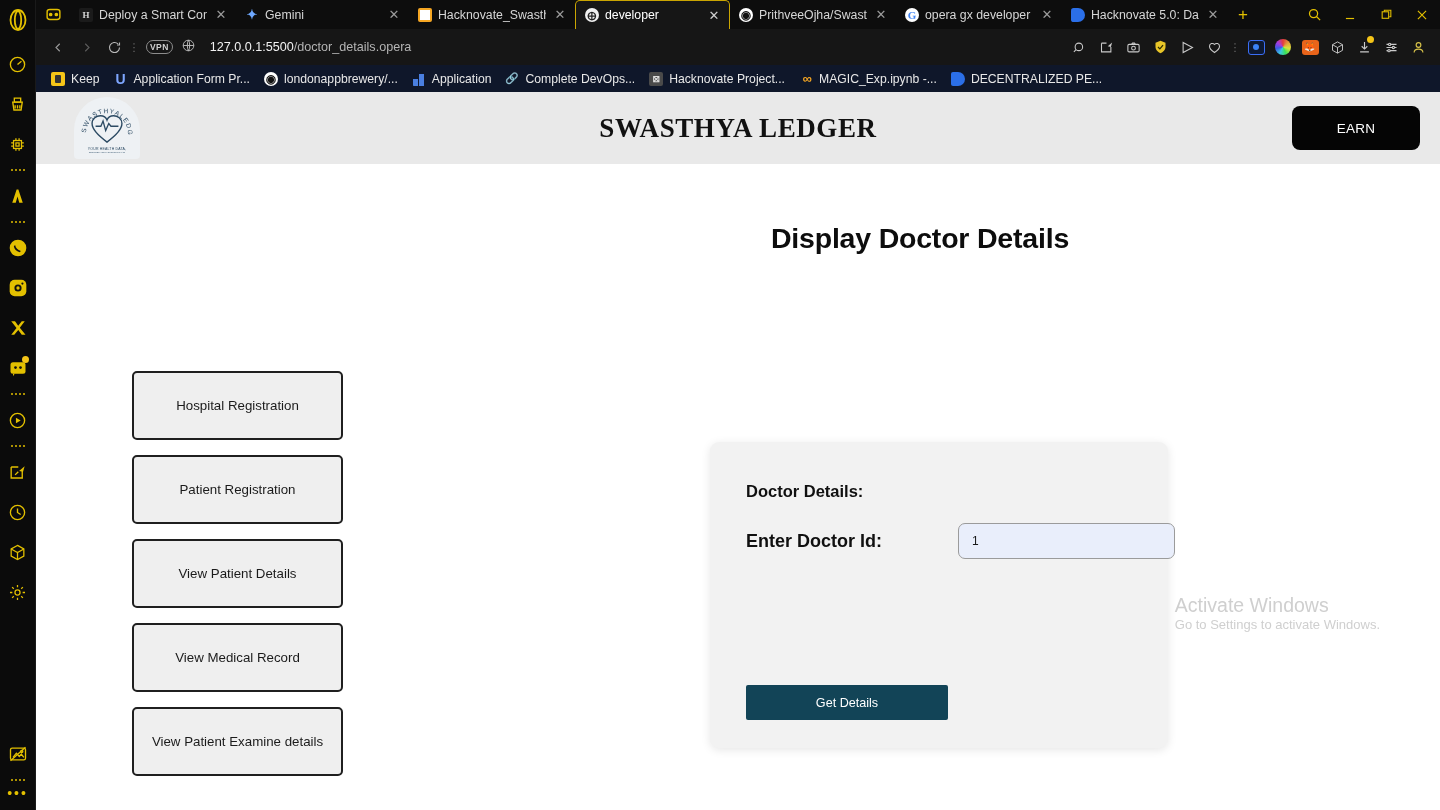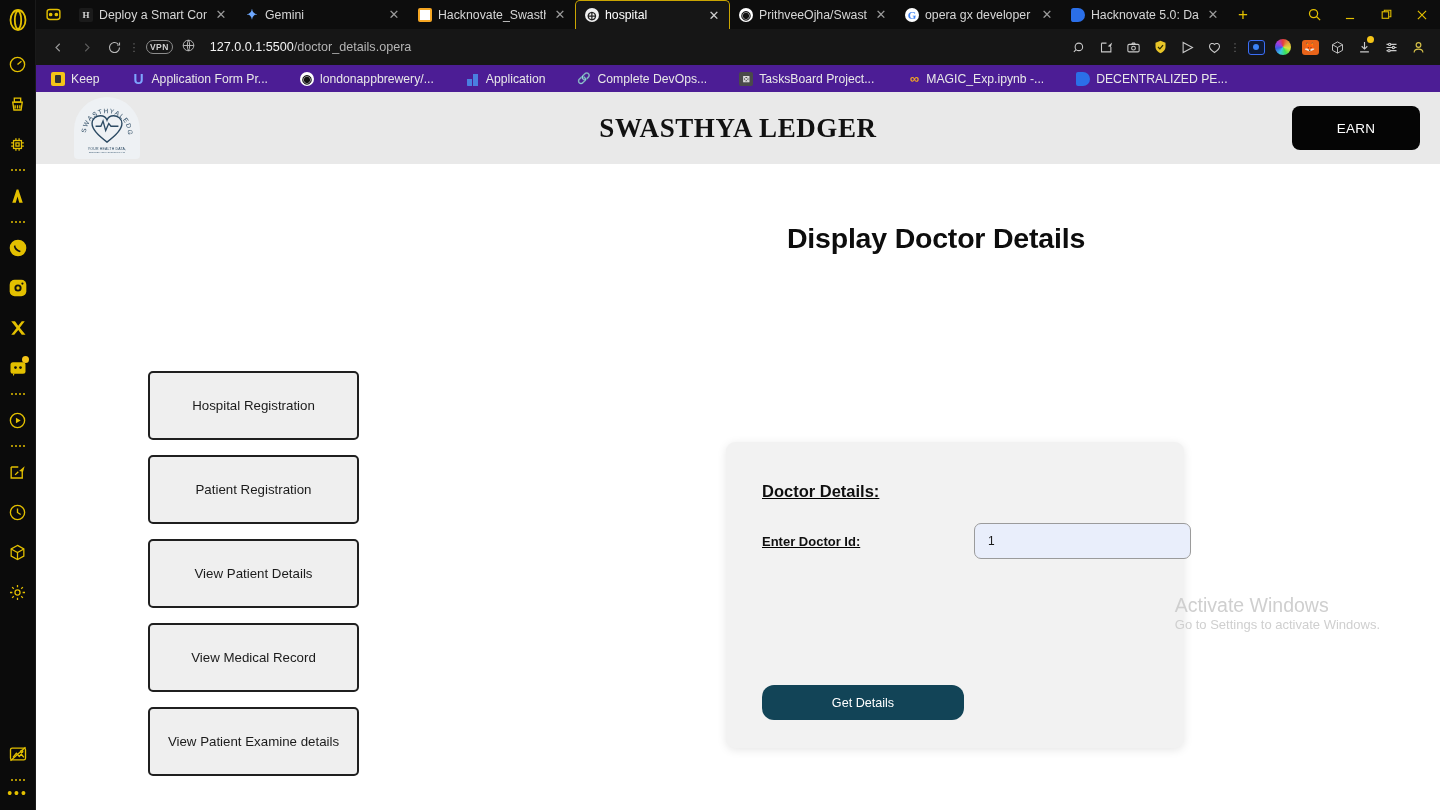--- a/index.html
+++ b/index.html
@@ -101,21 +101,21 @@
               display:flex;align-items:center;justify-content:center;background:#0e1a33;}
   .ext-blue i { width:6px;height:6px;border-radius:50%;background:#3b82f6; }
   .ext-wheel { width:16px;height:16px;border-radius:50%;
     background: conic-gradient(#e23b3b,#e2a03b,#d7e23b,#3be257,#3bc9e2,#3b5ae2,#a33be2,#e23b3b); }
   .ext-fox { width:17px;height:15px;border-radius:3px;background:#e8641a;
              display:flex;align-items:center;justify-content:center;color:#fff;font-size:9px;}
 
   
   .bmbar {
     position: absolute; left: 36px; top: 65px; width: 1404px; height: 27px;
-    background: #4c1d95; display: flex; padding-left: 8px; gap: 18px;
+    background: #0f172a; display: flex; padding-left: 8px; gap: 0;
   }
   .bm { display:flex; align-items:center; gap: 6px; padding: 2px 7px; border-radius: 4px;
         color: #e8e8e8; font-size: 12.2px; white-space: nowrap; }
   .bmico { width: 14px; height: 14px; flex:0 0 14px; border-radius: 2px;
            display:flex;align-items:center;justify-content:center;font-size:9px;font-weight:bold; overflow:hidden;}
   .bm-keep { background: #f5c518; color:#222; }
   .bm-keep i { display:block;width:6px;height:8px;background:#333;border-radius:1px; }
   .bm-u { background: transparent; color: #7ea6ff; font-size: 14px; }
   .bm-gh { background: #fff; border-radius:50%; color:#111; font-size:12px; line-height:1;}
   .bm-tasks { background: transparent; display:flex; gap:1px; align-items:flex-end;}
@@ -145,57 +145,56 @@
     position: absolute; left: 0; right: 0; text-align: center;
     font-family: "Liberation Serif", serif;
     font-size: 27px; font-weight: bold; letter-spacing: .6px; color: #111;
   }
   .earn-btn {
     margin-left: auto; width: 128px; height: 44px; background: #050505; color: #fff;
     border-radius: 8px; display:flex; align-items:center; justify-content:center;
     font-size: 13.5px; letter-spacing: .3px; position: relative; z-index:2;
   }
 
-  .page-body { position: relative; height: 498px; margin-left: 16px; }
+  .page-body { position: relative; height: 498px; }
   .page-h1 {
     position: absolute; left: 674px; top: 58px; width: 420px; text-align: center;
     font-size: 28.5px; font-weight: bold; color: #0d0d0d; letter-spacing: -.2px;
   }
 
   
   .navcol { position: absolute; left: 96px; top: 207px; width: 211px; }
   .navbtn {
     width: 211px; height: 69px; margin-bottom: 15px;
     background: #efefef; border: 2px solid #1f1f1f; border-radius: 5px;
     display: flex; align-items: center; justify-content: center;
     font-size: 13.3px; color: #1b1b1b;
   }
 
   
   .card {
     position: absolute; left: 674px; top: 278px; width: 458px; height: 306px;
     background: #f2f2f2; border-radius: 9px;
     box-shadow: 0 2px 10px rgba(0,0,0,.10);
     padding: 40px 0 0 36px;
-    text-decoration: underline;
   }
   .card-title { font-size: 16.5px; font-weight: bold; color: #101010; margin-bottom: 22px; }
   .row-id { display: flex; align-items: center; height: 36px; margin-bottom: 20px; }
-  .lbl { font-size: 13px; font-weight: bold; color: #101010; }
+  .lbl { font-size: 18px; font-weight: bold; color: #101010; }
   .id-input {
     position: absolute; left: 248px; width: 217px; height: 36px;
     background: #e9eefb; border: 1px solid #9b9b9b; border-radius: 7px;
     font-size: 12px; color: #1a1a1a; padding: 0 13px;
     font-family: "Liberation Sans", sans-serif;
   }
   .field-list { display: flex; flex-direction: column; gap: 3px; }
   .field-list .lbl { line-height: 19px; }
   .get-btn {
     position: absolute; left: 36px; top: 243px; width: 202px; height: 35px;
-    background: #124457; color: #fff; border: none; border-radius: 12px;
+    background: #124457; color: #fff; border: none; border-radius: 2px;
     font-size: 12.6px; font-family: "Liberation Sans", sans-serif;
     display:flex; align-items:center; justify-content:center;
   }
 
   
   .watermark { position: absolute; right: 60px; bottom: 30px; text-align: left; }
   .wm1 { font-size: 19.5px; color: #cfcfcf; line-height: 1.25; }
   .wm2 { font-size: 13px; color: #cfcfcf; }
 </style>
 </head>
@@ -336,21 +335,21 @@
     <div class="tab">
       <span class="fav fav-orange">
           <i></i>
         </span>
       <span class="tlabel">Hacknovate_Swasthyal</span>
       <span class="tclose">✕</span>
     </div>
 
     <div class="tab active" style="width:155px">
       <span class="fav fav-hosp">🜨</span>
-      <span class="tlabel">hospital</span>
+      <span class="tlabel">developer</span>
       <span class="tclose">✕</span>
     </div>
 
     <div class="tab">
       <span class="fav fav-gh">◉</span>
       <span class="tlabel">PrithveeOjha/Swasthya</span>
       <span class="tclose">✕</span>
     </div>
 
     <div class="tab">
@@ -520,21 +519,21 @@
           <s style="height:12px"></s>
         </span>
       <span>Application</span>
     </div>
     <div class="bm">
       <span class="bmico bm-link">🔗</span>
       <span>Complete DevOps...</span>
     </div>
     <div class="bm">
       <span class="bmico bm-hn">⊠</span>
-      <span>TasksBoard Project...</span>
+      <span>Hacknovate Project...</span>
     </div>
     <div class="bm">
       <span class="bmico bm-magic">∞</span>
       <span>MAGIC_Exp.ipynb -...</span>
     </div>
     <div class="bm">
       <span class="bmico bm-dec"></span>
       <span>DECENTRALIZED PE...</span>
     </div>
   </div>

